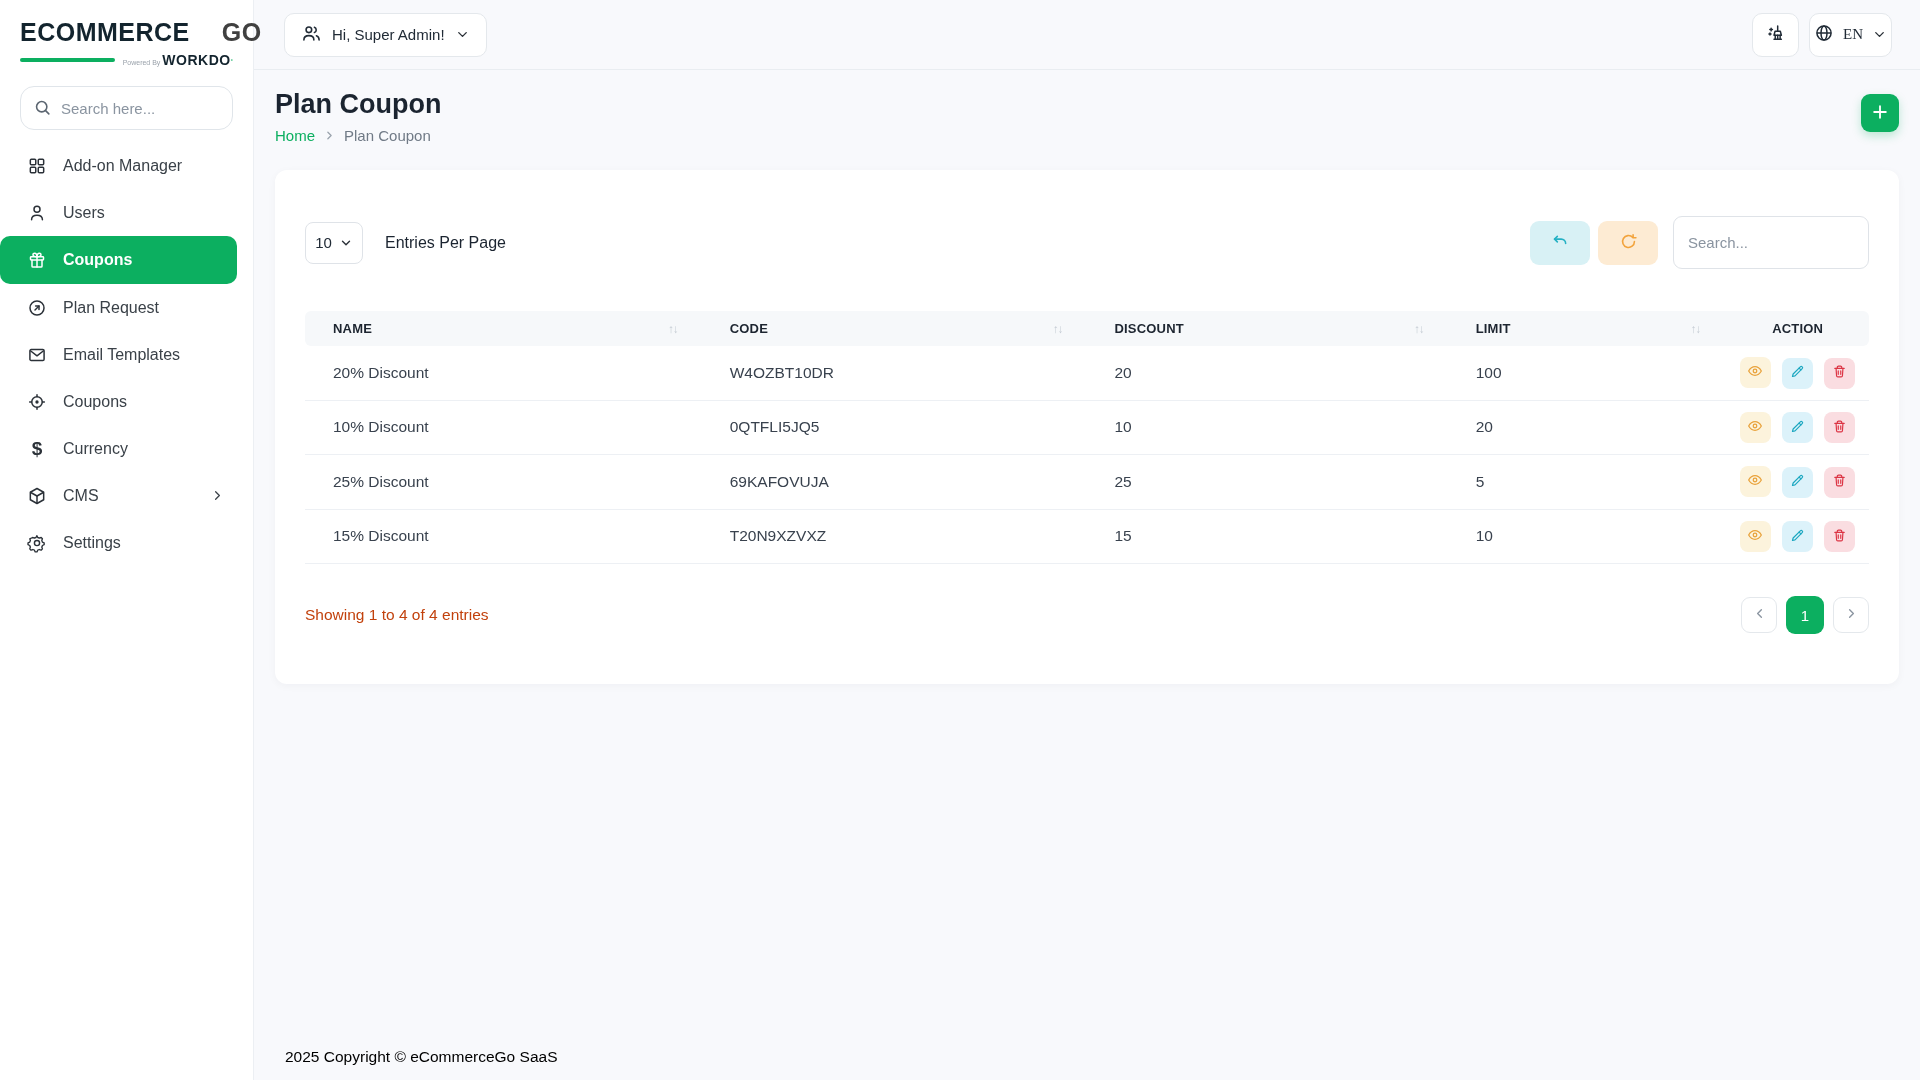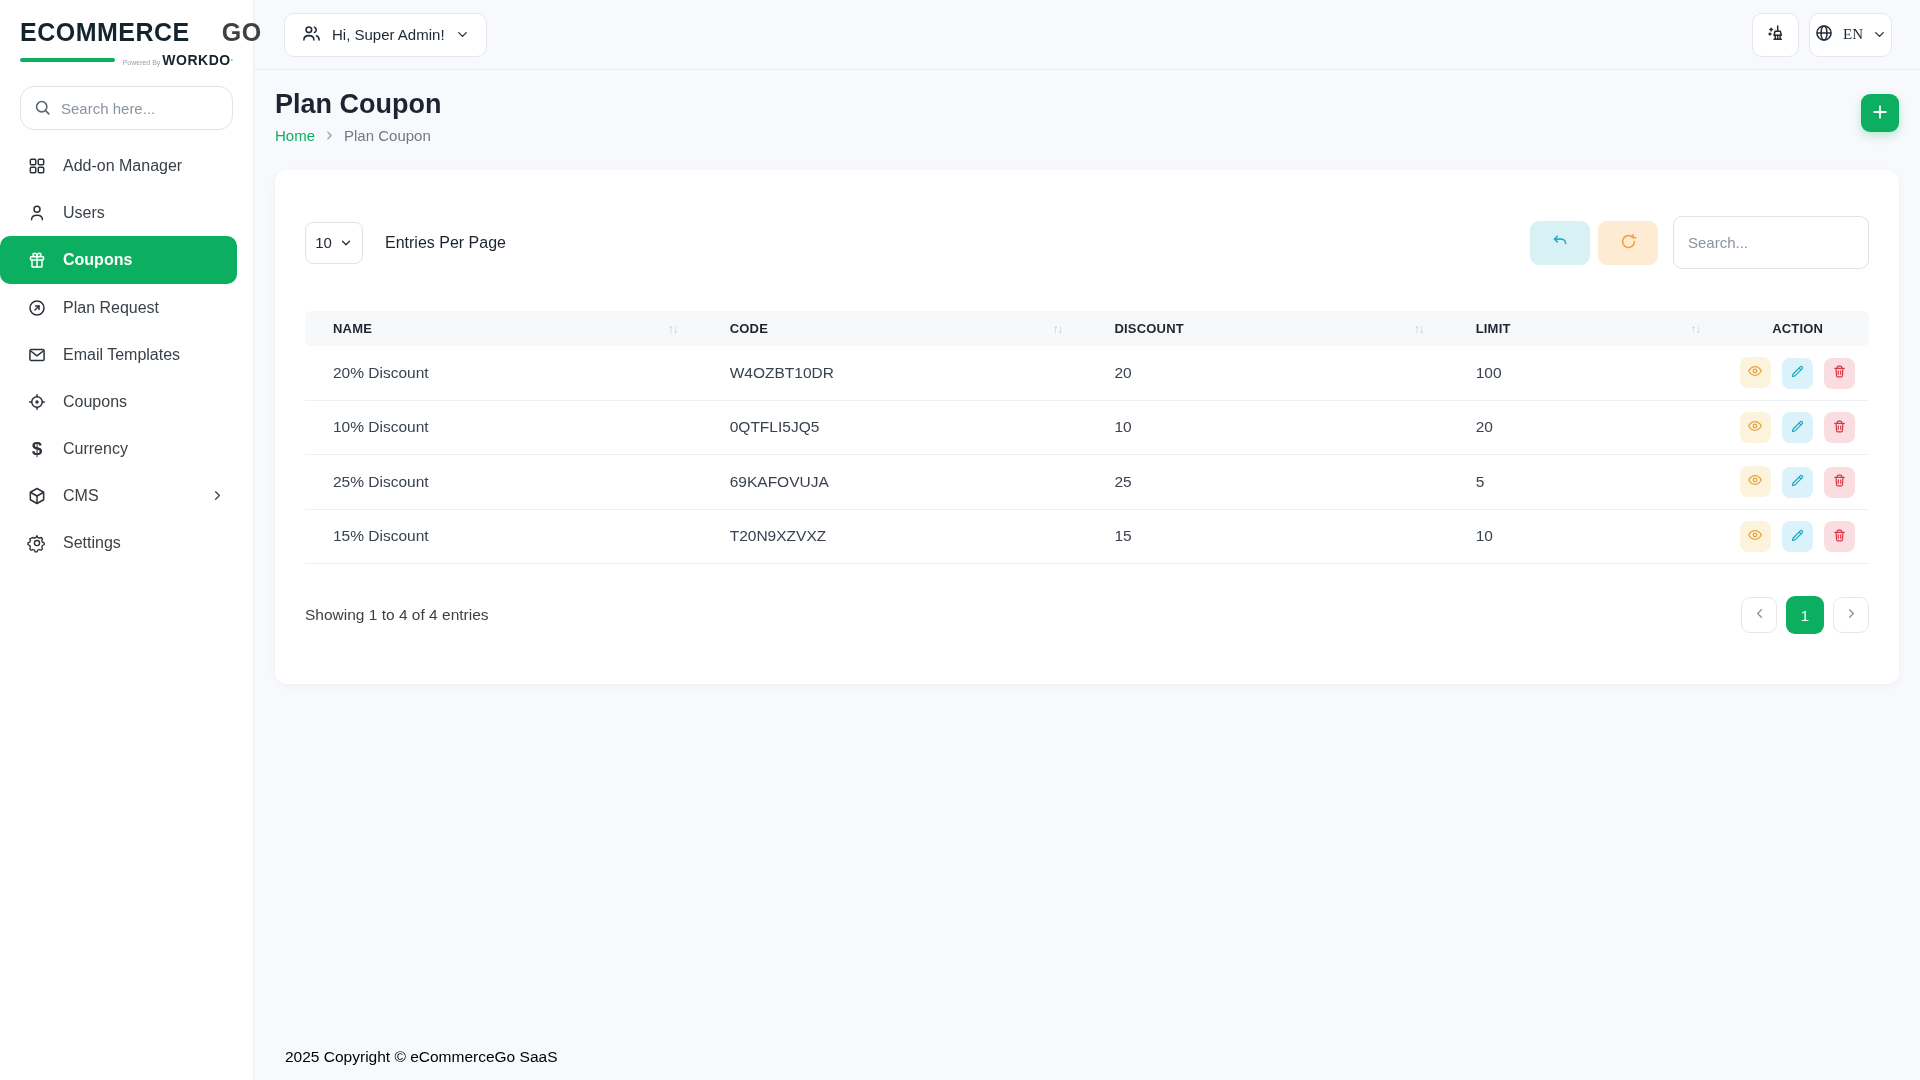--- a/index.html
+++ b/index.html
@@ -133,21 +133,21 @@
   td.action-cell { padding: 11px 10px; text-align: center; white-space: nowrap; }
   .act-btn {
     width: 31px; height: 31px; border: none; border-radius: 8px; cursor: pointer;
     display: inline-flex; align-items: center; justify-content: center; margin: 0 3.5px;
   }
   .act-view { background: #fcf3dc; color: #e9a23b; }
   .act-edit { background: #dcf2fa; color: #1ba7c0; }
   .act-delete { background: #fadde1; color: #dc3545; }
 
   .card-footer { display: flex; align-items: center; justify-content: space-between; margin-top: 32px; }
-  .summary { font-size: 15.5px; color: #404040; }
+  .summary { font-size: 15.5px; color: #c2410c; }
   .pagination { display: flex; align-items: center; gap: 9px; }
   .page-btn {
     width: 36px; height: 36px; border: 1px solid #e4e8ec; background: #fff; border-radius: 9px;
     display: inline-flex; align-items: center; justify-content: center; color: #8b95a1; cursor: pointer;
   }
   .page-current {
     width: 38px; height: 38px; border: none; background: #0caf60; border-radius: 9px;
     display: inline-flex; align-items: center; justify-content: center;
     color: #fff; font-size: 15px; cursor: pointer;
   }

